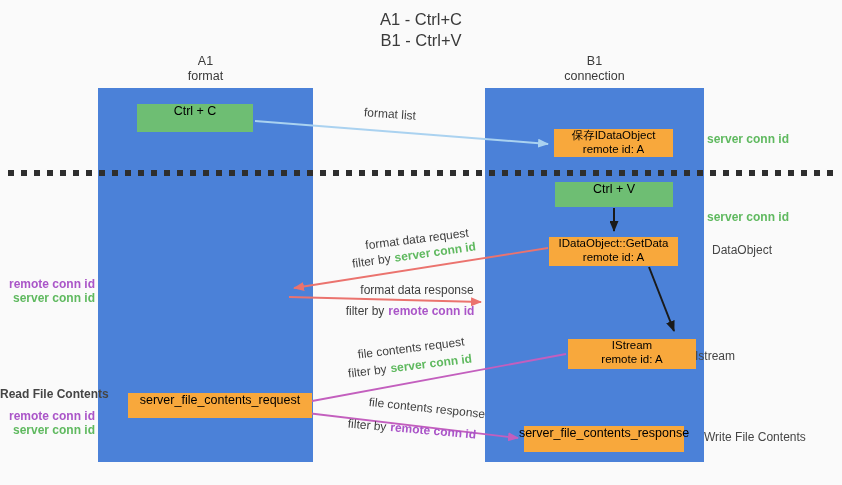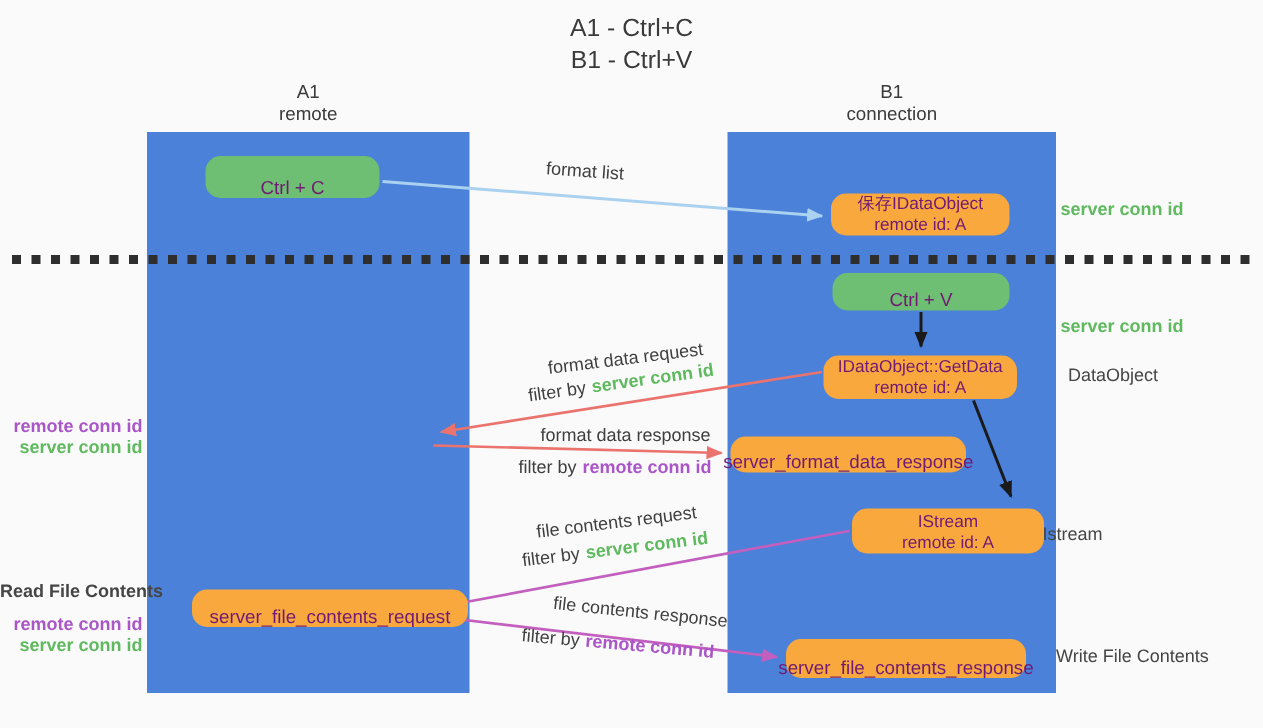--- a/index.html
+++ b/index.html
@@ -47,27 +47,26 @@
     position: absolute;
     left: 0; top: 0;
     width: 842px; height: 485px;
     z-index: 2;
   }
   .node {
     position: absolute;
     display: flex;
     flex-direction: column;
     align-items: center;
-    justify-content: flex-end;
-    color: #701a75;
+    justify-content: flex-start;
+    color: #000000;
     text-align: center;
     z-index: 3;
     font-size: 12.5px;
     line-height: 14px;
-    border-radius: 10px;
   }
   .node.two-line { font-size: 11.5px; line-height: 13.5px; }
   .node.green  { background: #6ebe73; }
   .node.orange { background: #f8a83c; }
   .n-ctrl-c    { left: 137px; top: 104px; width: 116px; height: 28px; }
   .n-save-obj  { left: 554px; top: 129px; width: 119px; height: 28px; }
   .n-ctrl-v    { left: 555px; top: 182px; width: 118px; height: 25px; }
   .n-getdata   { left: 549px; top: 237px; width: 129px; height: 29px; }
   .n-fmt-req   { left: 130px; top: 273px; width: 157px; height: 30px; }
   .n-fmt-resp  { left: 487px; top: 291px; width: 157px; height: 24px; }
@@ -120,21 +119,21 @@
 
 <div class="canvas">
 
   <div class="title">
     <div>A1 - Ctrl+C</div>
     <div>B1 - Ctrl+V</div>
   </div>
 
   <div class="col-header a1">
     <div>A1</div>
-    <div>remote</div>
+    <div>format</div>
   </div>
   <div class="col-header b1">
     <div>B1</div>
     <div>connection</div>
   </div>
 
   <div class="column a1"></div>
   <div class="column b1"></div>
 
   <svg class="arrows" viewBox="0 0 842 485" xmlns="http://www.w3.org/2000/svg">
@@ -182,23 +181,20 @@
   <div class="node green n-ctrl-v">
     <span>Ctrl + V</span>
   </div>
 
   <div class="node orange two-line n-getdata">
     <span>IDataObject::GetData</span>
     <span>remote id: A</span>
   </div>
 
 
-  <div class="node orange n-fmt-resp">
-    <span>server_format_data_response</span>
-  </div>
 
   <div class="node orange two-line n-istream">
     <span>IStream</span>
     <span>remote id: A</span>
   </div>
 
   <div class="node orange n-file-req">
     <span>server_file_contents_request</span>
   </div>
 

